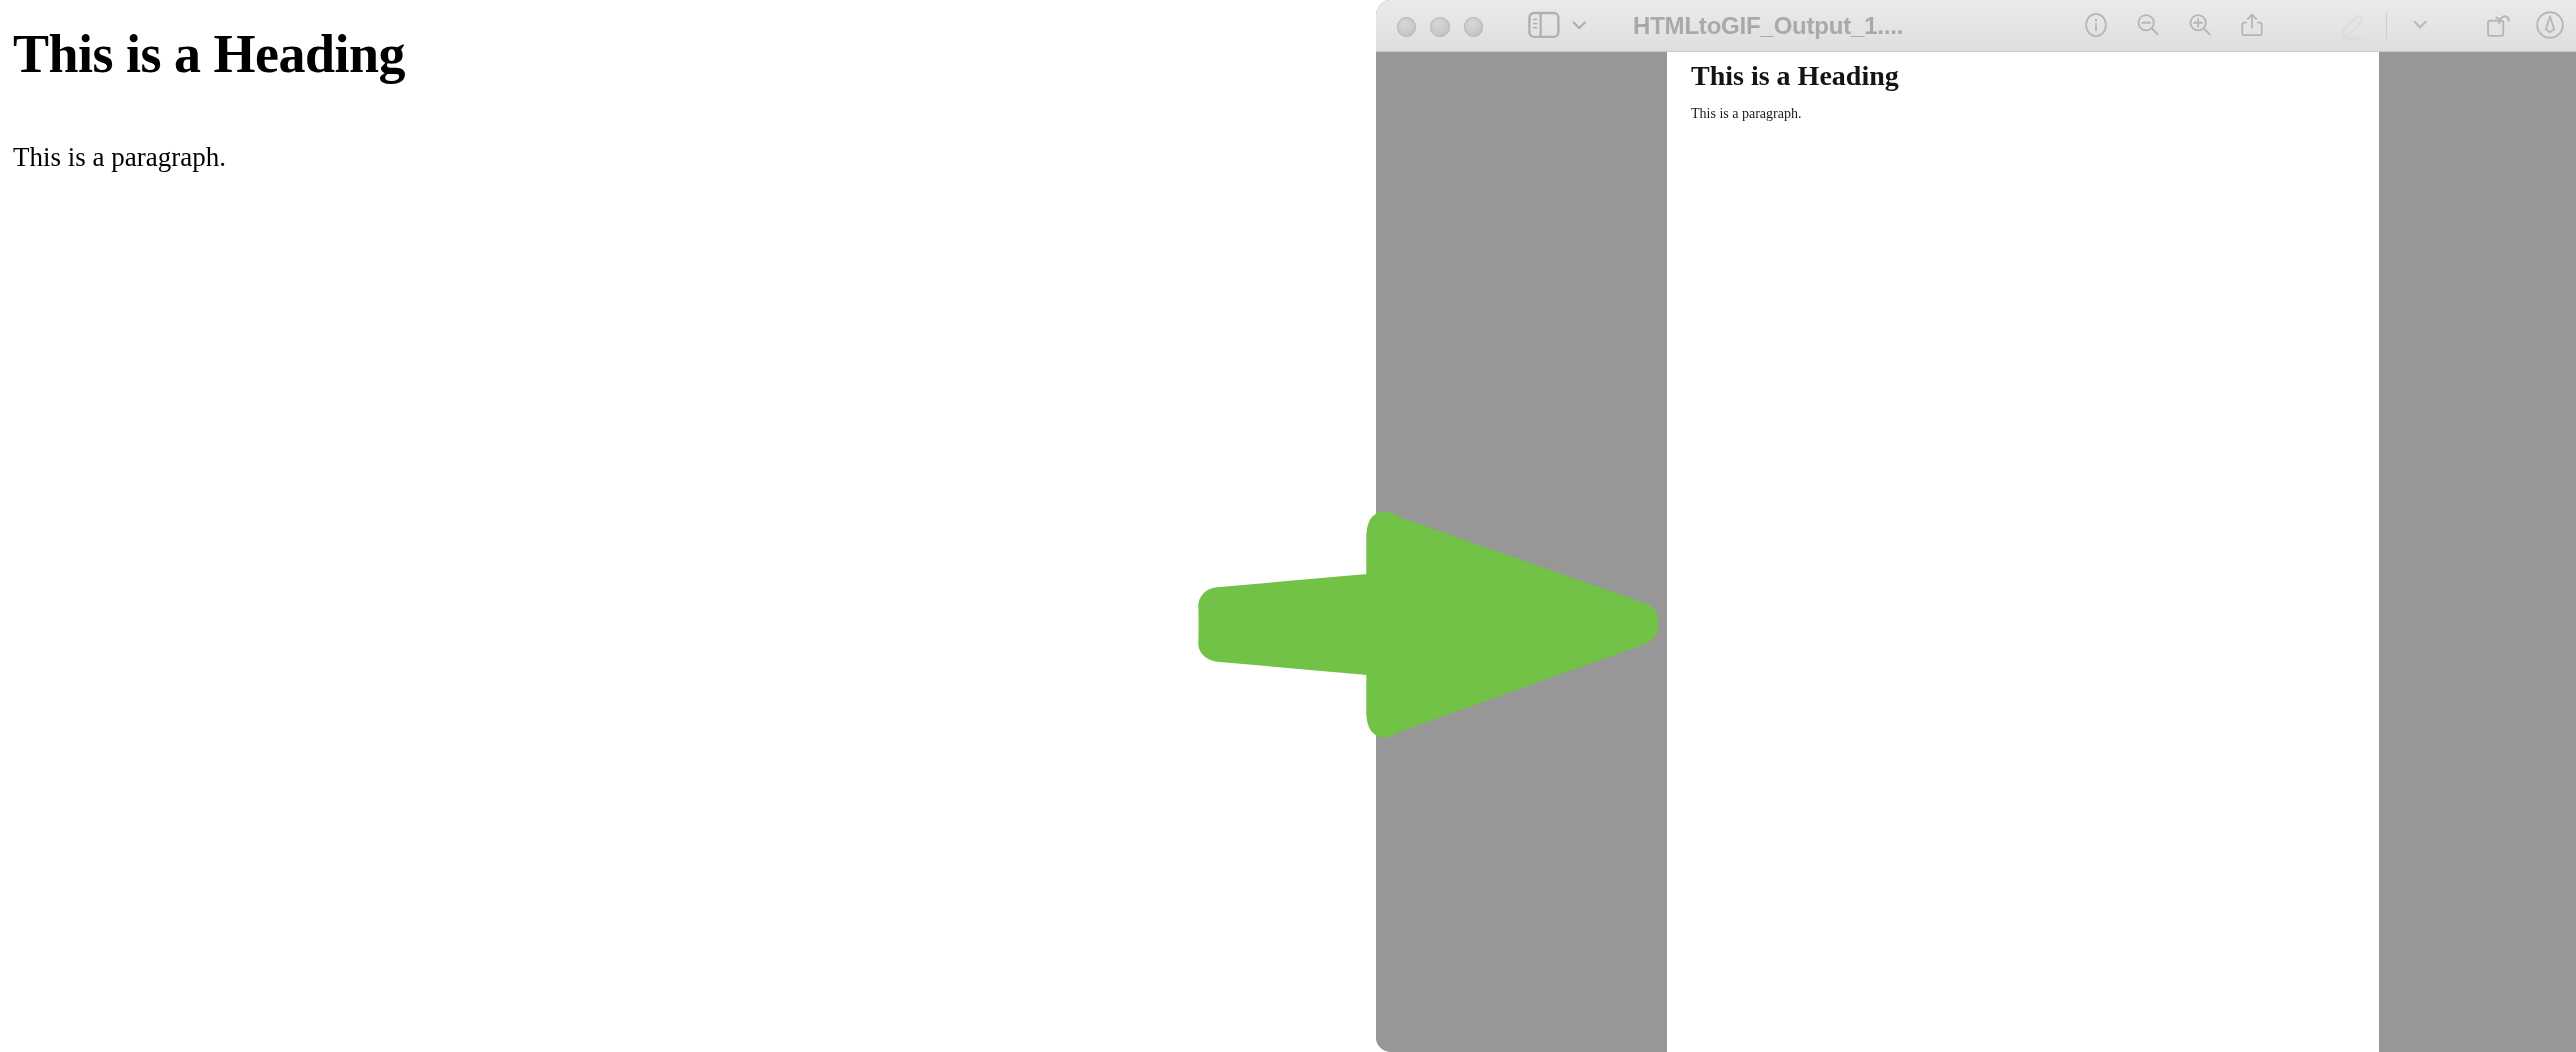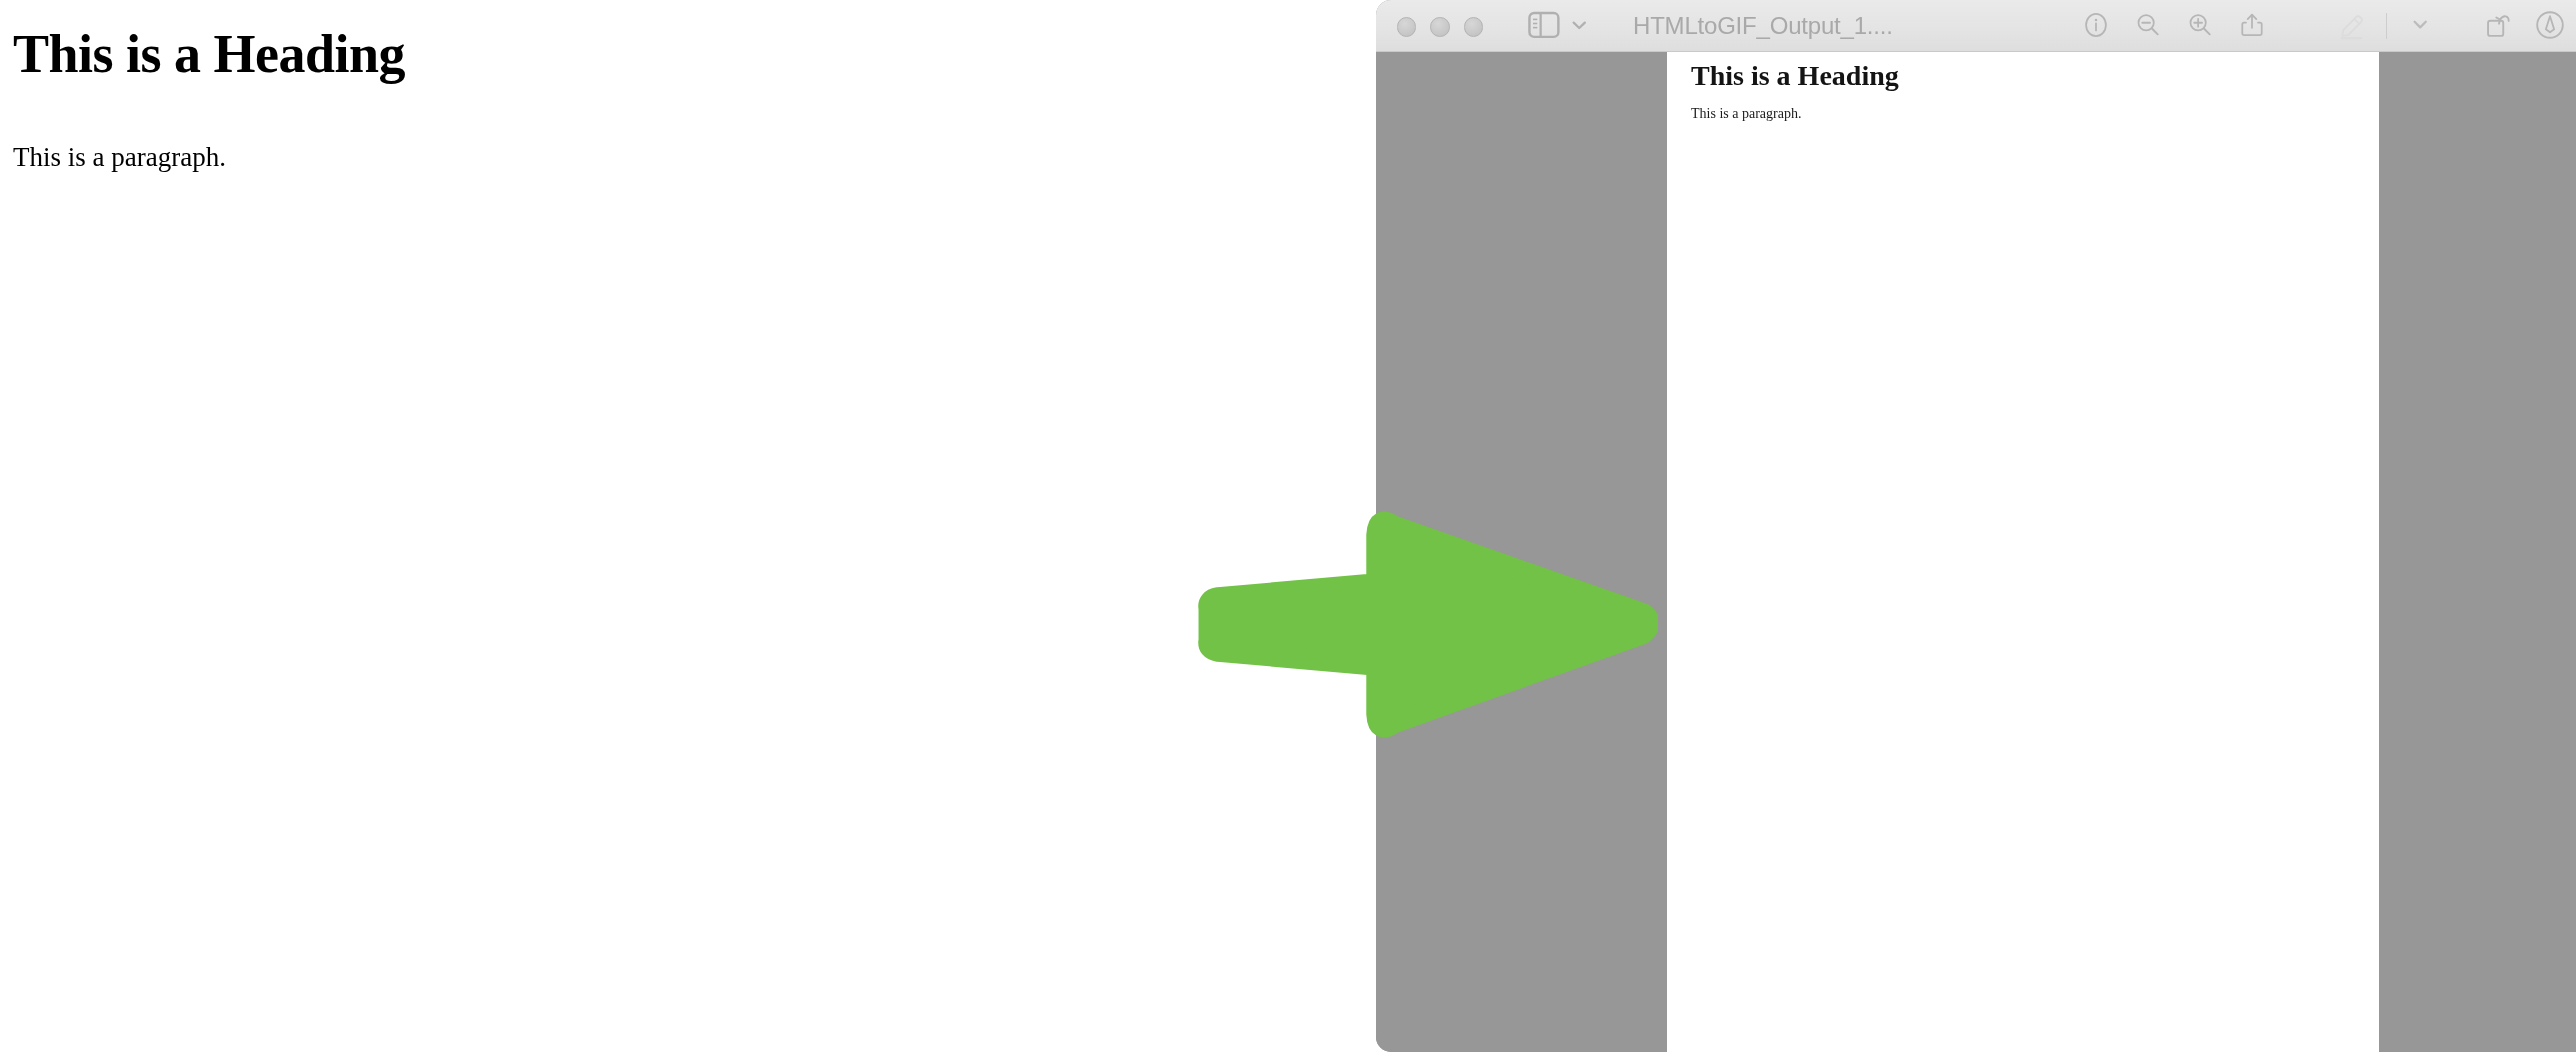--- a/index.html
+++ b/index.html
@@ -99,21 +99,21 @@
   }
 
   #window-title {
     position: absolute;
     left: 257px;
     top: 0;
     height: 52px;
     display: flex;
     align-items: center;
     font-size: 24px;
-    font-weight: normal;
+    font-weight: bold;
     color: #a9a9a9;
     letter-spacing: -0.2px;
     white-space: nowrap;
   }
 
   #toolbar-actions {
     position: absolute;
     right: 0px;
     top: 0;
     height: 52px;

